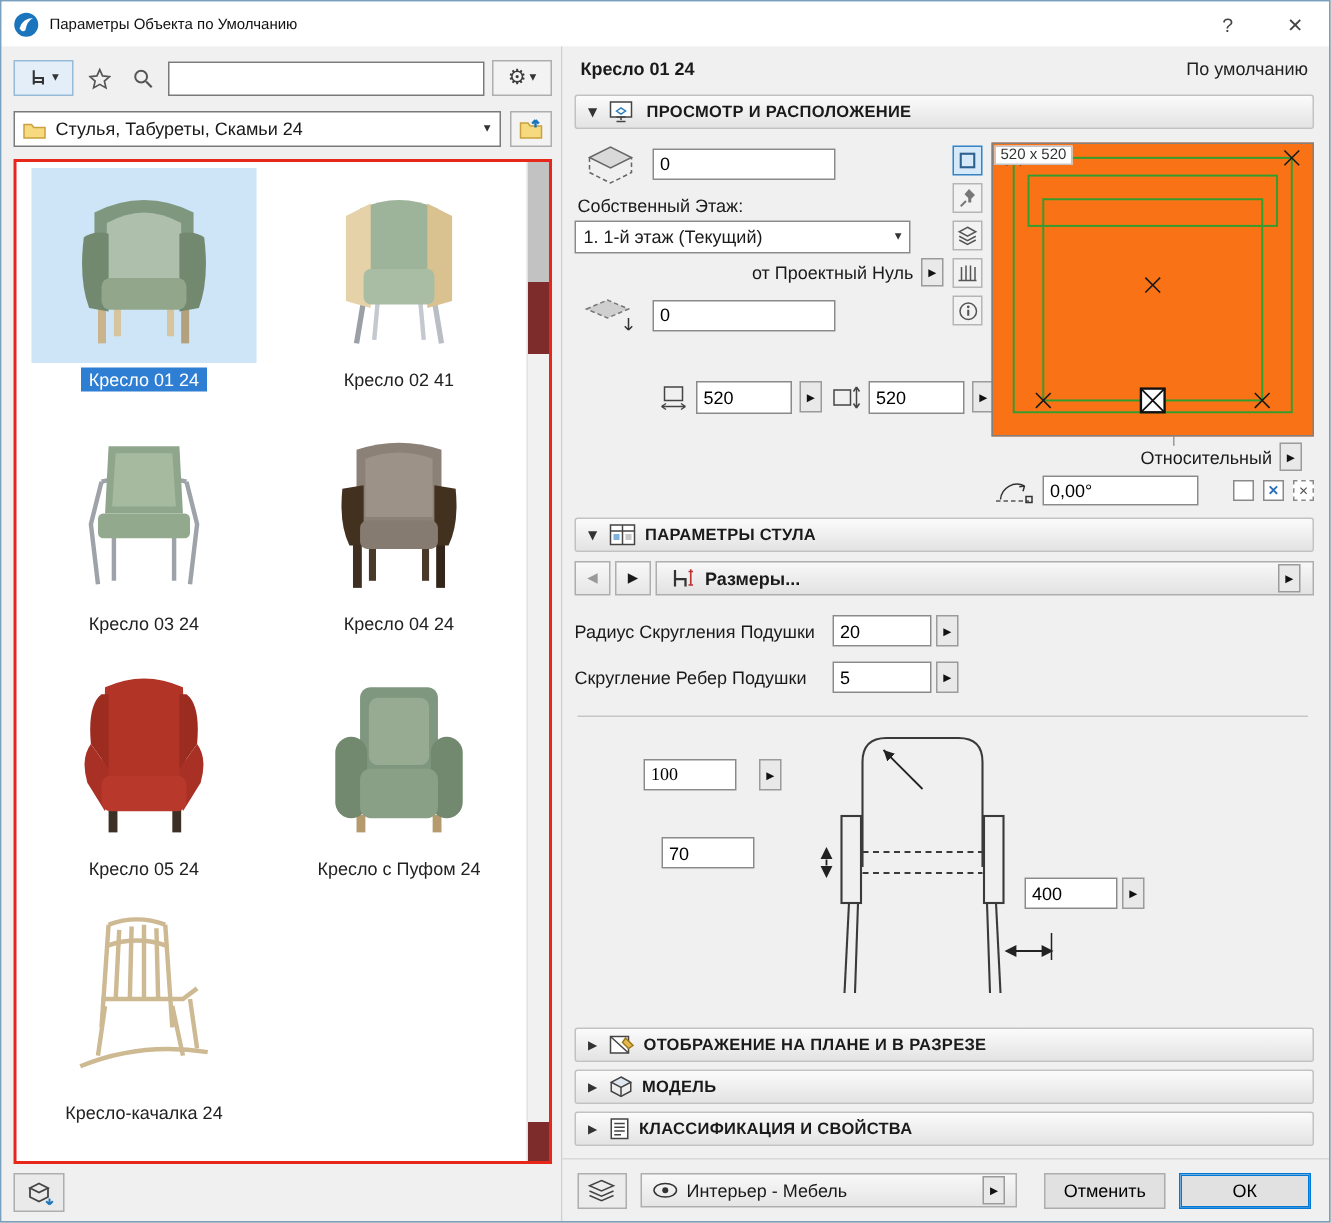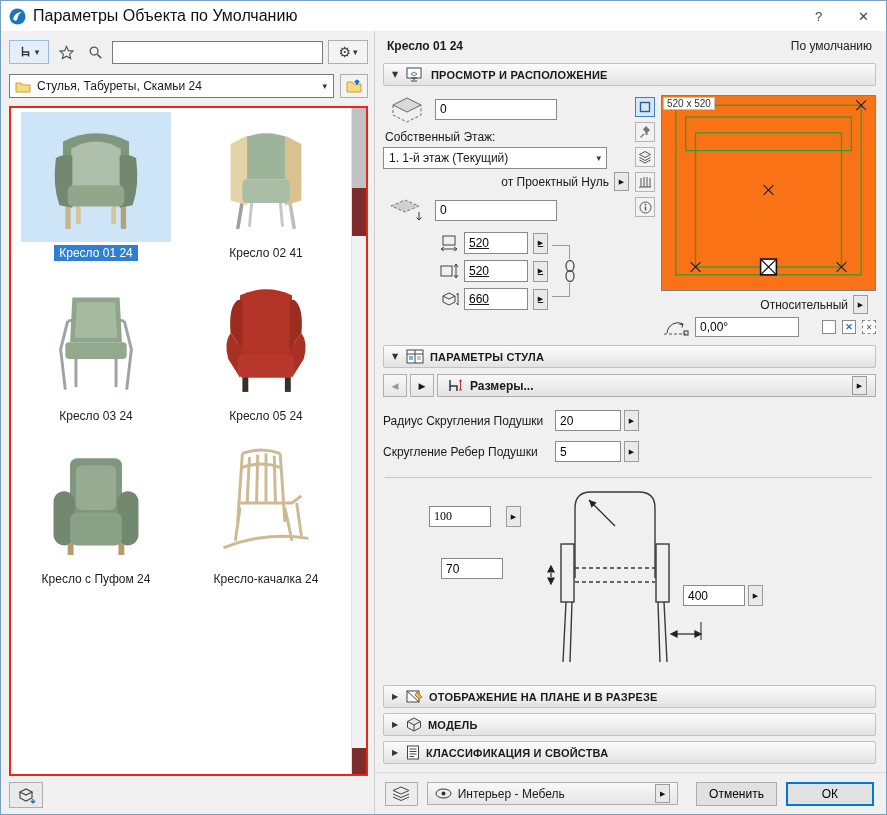--- a/index.html
+++ b/index.html
@@ -4,21 +4,21 @@
 <style>
   * { box-sizing: border-box; margin: 0; padding: 0; }
   html,body { background:#9aa0a6; }
   body { font-family:"Liberation Sans", sans-serif; font-size:12px; color:#1a1a1a; }
   .window { width:887px; height:815px; background:#f0f0f0; border:1px solid #7aa0bf;
             display:flex; flex-direction:column; position:relative; overflow:hidden; }
 
   
   .titlebar { flex:0 0 30px; background:#ffffff; display:flex; align-items:center; padding-left:8px; }
   .app-icon { width:17px; height:17px; margin-right:7px; flex:0 0 auto; }
-  .title { font-size:16px; color:#111; }
+  .title { font-size:10px; color:#111; }
   .tb-spacer { flex:1; }
   .tb-btn { width:45px; height:30px; display:flex; align-items:center; justify-content:center; color:#444; font-size:13px; }
 
   .main { flex:1; display:flex; min-height:0; }
 
   
   .left { width:374px; flex:0 0 374px; border-right:1px solid #cfcfcf; display:flex; flex-direction:column;
           padding:8px 6px 6px 8px; background:#f0f0f0; }
   .toolbar { display:flex; align-items:center; gap:5px; height:26px; flex:0 0 26px; }
   .browse-btn { width:40px; height:24px; border:1px solid #98bcd8; background:#e3eef8; display:flex; align-items:center; justify-content:center; gap:2px; }
@@ -71,21 +71,21 @@
   .w120 { width:122px; }
   .story-label { margin:2px 0 3px 2px; }
   .combo { height:22px; border:1px solid #8a8a8a; background:#fff; display:flex; align-items:center; gap:5px; padding:0 5px; width:224px; }
   .combo .txt-span { flex:1; }
   .link-btn { display:flex; align-items:center; gap:5px; justify-content:flex-end; margin:3px 6px 7px 0; }
   .fly { width:15px; height:21px; border:1px solid #9b9b9b; background:#e9e9e9; display:flex; align-items:center; justify-content:center;
          font-family:"DejaVu Sans", sans-serif; font-size:7px; color:#111; flex:0 0 15px; }
   .fly.sm { height:19px; }
 
   .dims { display:flex; margin-top:10px; }
-  .dim-col { display:flex; flex-direction:column; gap:6px; margin-left:56px;text-decoration:underline; }
+  .dim-col { display:flex; flex-direction:row; gap:6px; margin-left:56px; }
   .dim-row { display:flex; align-items:center; gap:5px; }
   .dim-row .txt { width:64px; height:22px; }
   .chain-wrap { width:18px; height:52px; border:1px solid #9a9a9a; border-left:none; margin:13px 0 0 4px; position:relative; }
   .chain-ic { position:absolute; right:-9px; top:50%; transform:translateY(-50%); background:#f0f0f0; }
 
   .pv-right { flex:1; display:flex; gap:4px; }
   .strip { width:22px; flex:0 0 22px; display:flex; flex-direction:column; gap:5px; padding-top:2px; }
   .strip-btn { width:20px; height:20px; border:1px solid #b5b5b5; background:#f2f2f2; display:flex; align-items:center; justify-content:center; }
   .strip-btn.sel { border-color:#3b82c4; background:#d6e9f8; }
   .pv-box { border:1px solid #808080; background:#f97316; height:196px; position:relative; }
@@ -295,20 +295,28 @@
     </div>
     <div class="lbl">Кресло 02 41</div>
   </div>
             <div class="cell">
     <div class="thumb">
       <svg>
                   <use href="#sym-chair03" xlink:href="#sym-chair03"></use>
                 </svg>
     </div>
     <div class="lbl">Кресло 03 24</div>
+  </div>
+            <div class="cell">
+    <div class="thumb">
+      <svg>
+                  <use href="#sym-chair04" xlink:href="#sym-chair04"></use>
+                </svg>
+    </div>
+    <div class="lbl">Кресло 04 24</div>
   </div>
             <div class="cell">
     <div class="thumb">
       <svg>
                   <use href="#sym-wingback05" xlink:href="#sym-wingback05"></use>
                 </svg>
     </div>
     <div class="lbl">Кресло 05 24</div>
   </div>
             <div class="cell">

